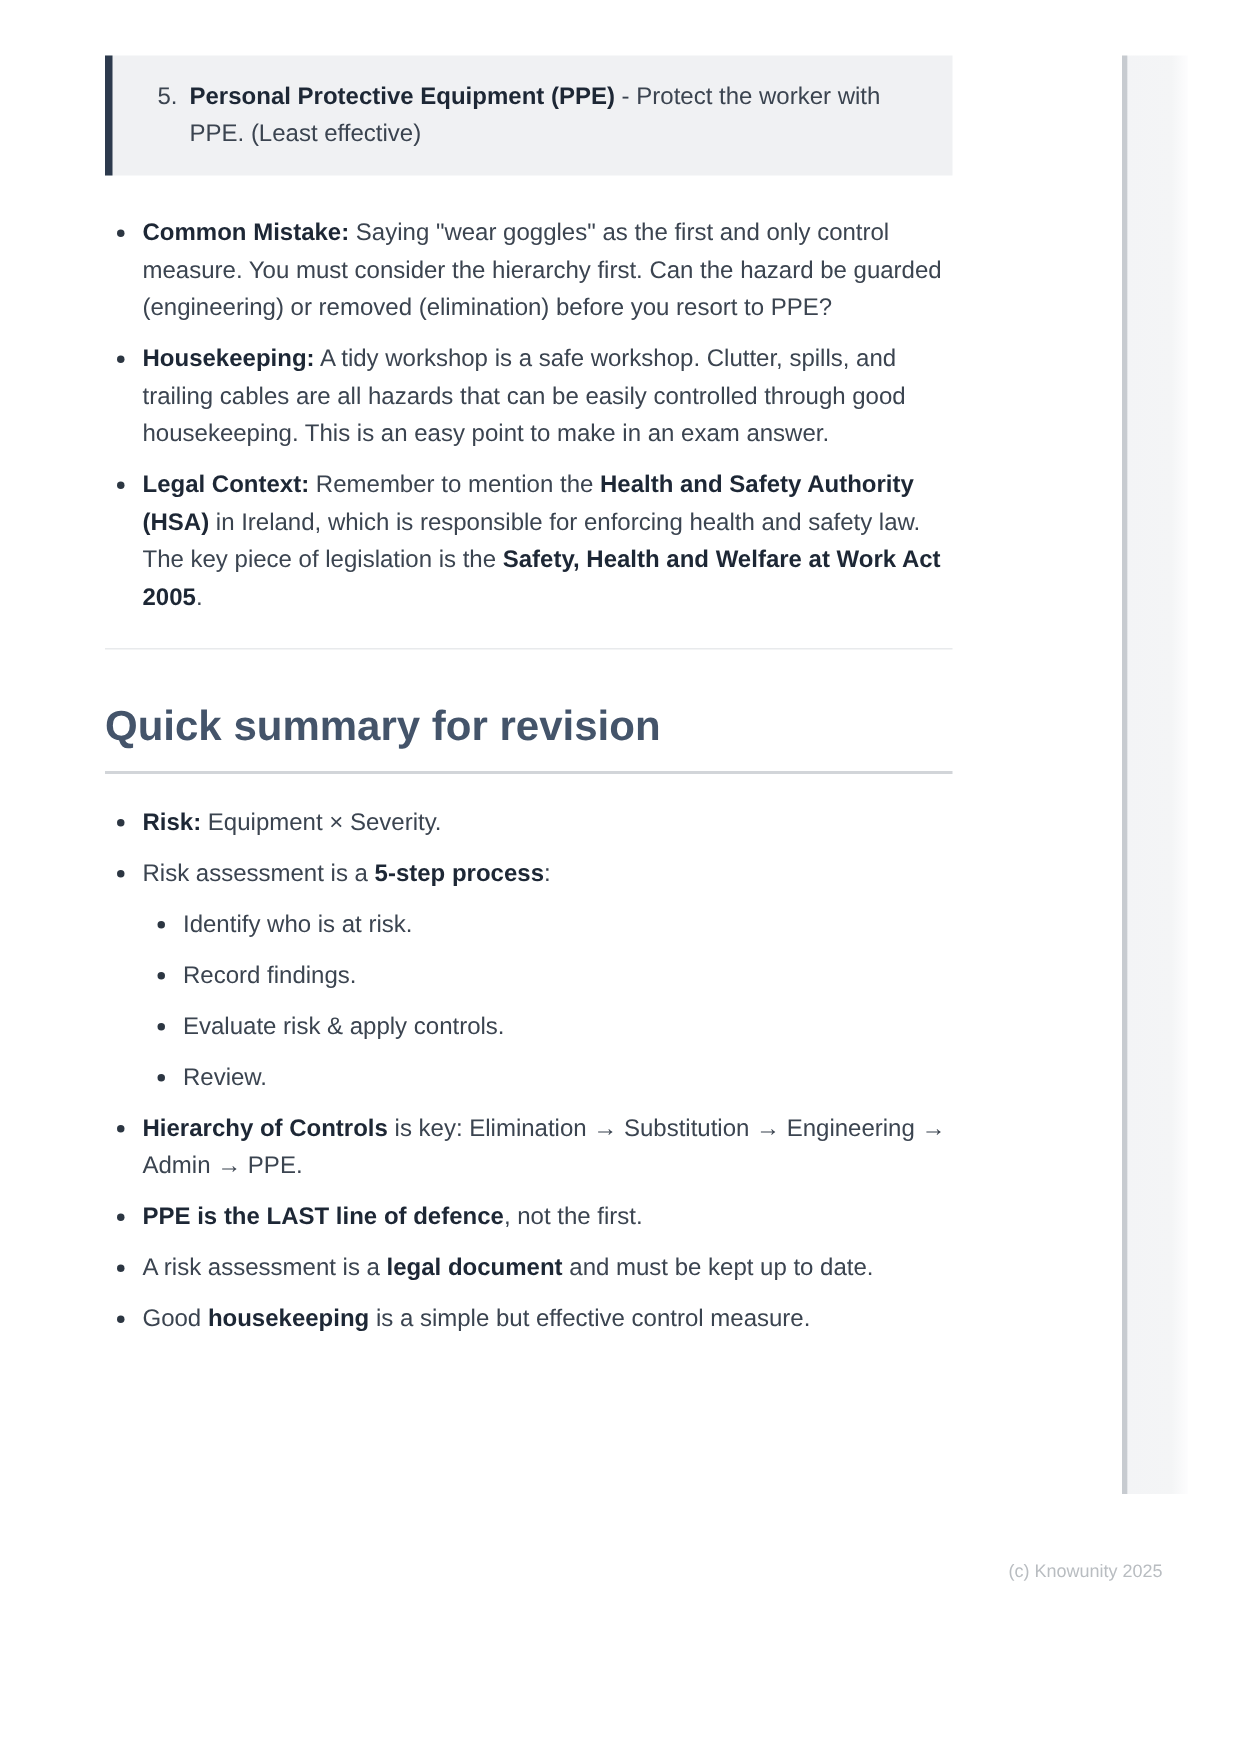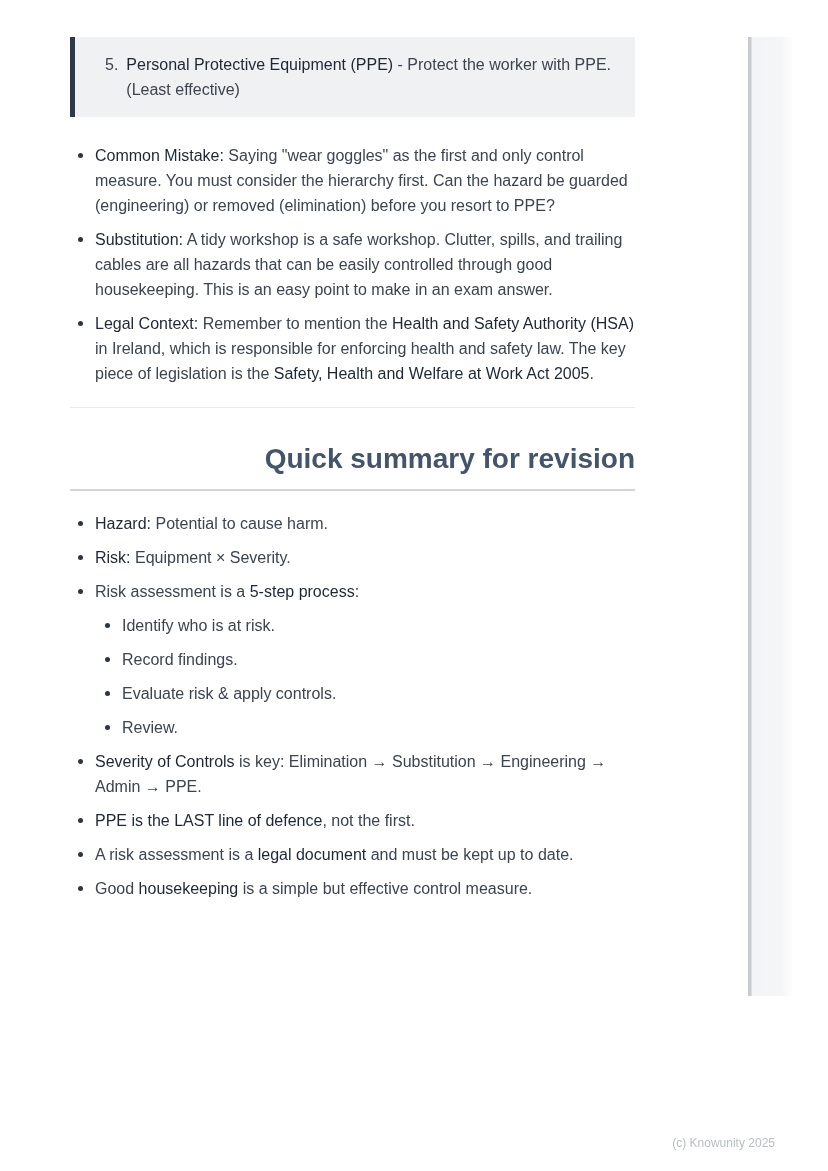--- a/index.html
+++ b/index.html
@@ -17,21 +17,21 @@
   }
   .content {
     position: absolute;
     left: 70px;
     top: 37px;
     width: 565px;
     font-size: 16px;
     line-height: 25px;
   }
   .b {
-    font-weight: normal;
+    font-weight: bold;
     color: #1d2735;
   }
   
   .bq {
     background: #f0f1f3;
     border-left: 5px solid #2d3a4d;
     padding: 15px 20px 15px 30px;
     margin: 0 0 26px 0;
     box-sizing: border-box;
     width: 565px;
@@ -93,29 +93,28 @@
     margin: 21px 0 0 0;
   }
   h1.section-heading {
     margin: 33px 0 0 0;
     font-size: 28px;
     line-height: 36px;
     font-weight: bold;
     color: #44546a;
     padding-bottom: 12px;
     border-bottom: 2px solid #d2d5d9;
-    text-align: right;
   }
   ul.summary {
     margin-top: 20px;
   }
   
   .footer-credit {
     position: absolute;
-    top: 1136px;
+    top: 1040px;
     right: 53px;
     font-size: 12px;
     line-height: 15px;
     color: #b9bdc1;
   }
   
   .next-page-edge {
     position: absolute;
     left: 748px;
     top: 37px;
@@ -134,38 +133,37 @@
 
   <div class="bq">
     <div class="bq-row">
       <span class="bq-num">5.</span>
       <span><span class="b">Personal Protective Equipment (PPE)</span><span> - Protect the worker with PPE. (Least effective)</span></span>
     </div>
   </div>
 
   <ul class="blist">
       <li><span class="b">Common Mistake:</span><span> Saying "wear goggles" as the first and only control measure. You must consider the hierarchy first. Can the hazard be guarded (engineering) or removed (elimination) before you resort to PPE?</span></li>
-      <li><span class="b">Substitution:</span><span> A tidy workshop is a safe workshop. Clutter, spills, and trailing cables are all hazards that can be easily controlled through good housekeeping. This is an easy point to make in an exam answer.</span></li>
+      <li><span class="b">Housekeeping:</span><span> A tidy workshop is a safe workshop. Clutter, spills, and trailing cables are all hazards that can be easily controlled through good housekeeping. This is an easy point to make in an exam answer.</span></li>
       <li><span class="b">Legal Context:</span><span> Remember to mention the </span><span class="b">Health and Safety Authority (HSA)</span><span> in Ireland, which is responsible for enforcing health and safety law. The key piece of legislation is the </span><span class="b">Safety, Health and Welfare at Work Act 2005</span><span>.</span></li>
     </ul>
 
   <hr class="divider">
 
   <h1 class="section-heading">Quick summary for revision</h1>
 
   <ul class="blist summary">
-      <li><span class="b">Hazard:</span><span> Potential to cause harm.</span></li>
       <li><span class="b">Risk:</span><span> Equipment × Severity.</span></li>
       <li><span>Risk assessment is a </span><span class="b">5-step process</span><span>:</span><ul class="nested">
           <li><span>Identify who is at risk.</span></li>
           <li><span>Record findings.</span></li>
           <li><span>Evaluate risk &amp; apply controls.</span></li>
           <li><span>Review.</span></li>
         </ul></li>
-      <li><span class="b">Severity of Controls</span><span> is key: Elimination → Substitution → Engineering → Admin → PPE.</span></li>
+      <li><span class="b">Hierarchy of Controls</span><span> is key: Elimination → Substitution → Engineering → Admin → PPE.</span></li>
       <li><span class="b">PPE is the LAST line of defence</span><span>, not the first.</span></li>
       <li><span>A risk assessment is a </span><span class="b">legal document</span><span> and must be kept up to date.</span></li>
       <li><span>Good </span><span class="b">housekeeping</span><span> is a simple but effective control measure.</span></li>
     </ul>
 
 </div>
 
 <div class="footer-credit">(c) Knowunity 2025</div>
 
 <div class="next-page-edge"></div>

